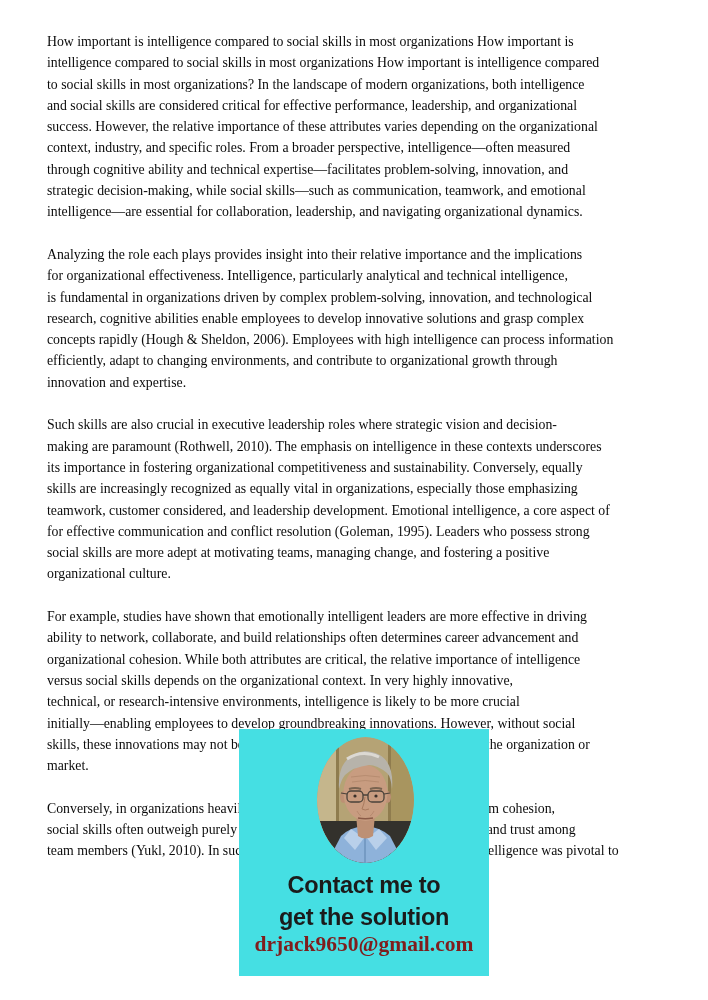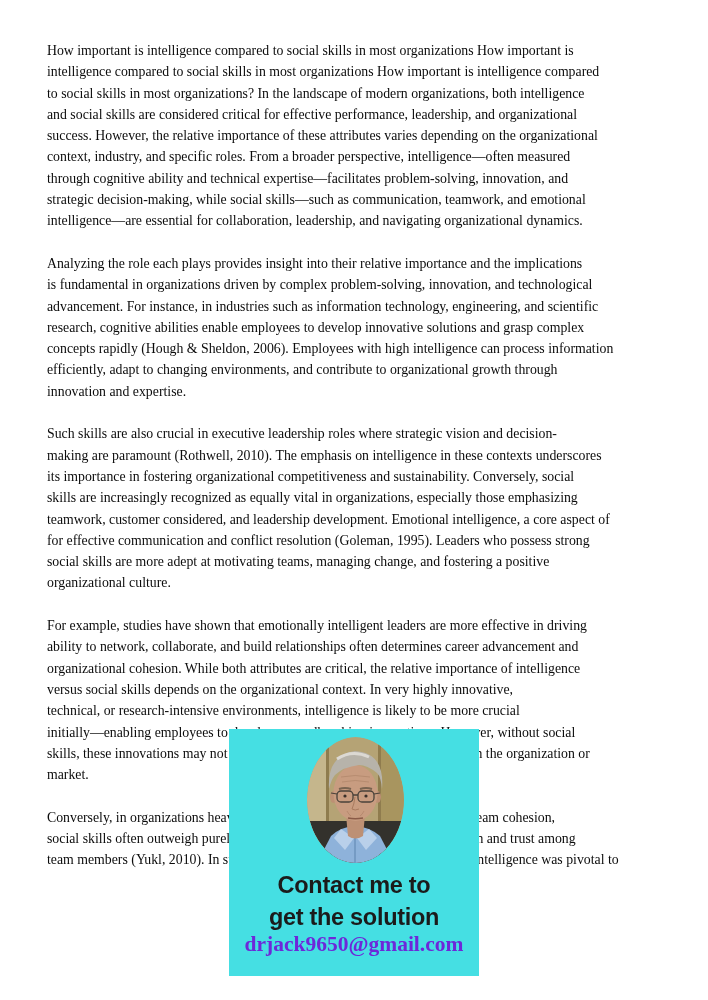--- a/index.html
+++ b/index.html
@@ -5,21 +5,21 @@
   html, body { margin: 0; padding: 0; }
   body {
     width: 708px; height: 1000px;
     background: #ffffff;
     position: relative;
     overflow: hidden;
     font-family: "Liberation Serif", serif;
   }
   .doc {
     position: absolute;
-    left: 47px; top: 40px;
+    left: 47px; top: 31px;
     width: 618px;
     font-size: 13.8px;
     line-height: 21.3px;
     color: #0b0b0b;
   }
   .para { margin: 0 0 21.3px 0; }
   .line { white-space: pre; }
 
   .popup {
     position: absolute;
@@ -48,21 +48,21 @@
     letter-spacing: -0.3px;
   }
   .popup-email {
     position: absolute;
     left: 0; top: 203px;
     width: 100%;
     text-align: center;
     font-family: "Liberation Serif", serif;
     font-weight: 700;
     font-size: 21.5px;
-    color: #6d28d9;
+    color: #7f1d1d;
   }
 </style>
 </head>
 <body>
 
 <div class="page">
 
   <div class="doc">
     <div class="para">
         <div class="line">How important is intelligence compared to social skills in most organizations How important is</div>
@@ -70,31 +70,31 @@
         <div class="line">to social skills in most organizations? In the landscape of modern organizations, both intelligence</div>
         <div class="line">and social skills are considered critical for effective performance, leadership, and organizational</div>
         <div class="line">success. However, the relative importance of these attributes varies depending on the organizational</div>
         <div class="line">context, industry, and specific roles. From a broader perspective, intelligence—often measured</div>
         <div class="line">through cognitive ability and technical expertise—facilitates problem-solving, innovation, and</div>
         <div class="line">strategic decision-making, while social skills—such as communication, teamwork, and emotional</div>
         <div class="line">intelligence—are essential for collaboration, leadership, and navigating organizational dynamics.</div>
       </div>
     <div class="para">
         <div class="line">Analyzing the role each plays provides insight into their relative importance and the implications</div>
+        <div class="line">for organizational effectiveness. Intelligence, particularly analytical and technical intelligence,</div>
         <div class="line">is fundamental in organizations driven by complex problem-solving, innovation, and technological</div>
-        <div class="line">advancement. For instance, in industries such as information technology, engineering, and scientific</div>
         <div class="line">research, cognitive abilities enable employees to develop innovative solutions and grasp complex</div>
         <div class="line">concepts rapidly (Hough &amp; Sheldon, 2006). Employees with high intelligence can process information</div>
         <div class="line">efficiently, adapt to changing environments, and contribute to organizational growth through</div>
         <div class="line">innovation and expertise.</div>
       </div>
     <div class="para">
         <div class="line">Such skills are also crucial in executive leadership roles where strategic vision and decision-</div>
         <div class="line">making are paramount (Rothwell, 2010). The emphasis on intelligence in these contexts underscores</div>
-        <div class="line">its importance in fostering organizational competitiveness and sustainability. Conversely, social</div>
+        <div class="line">its importance in fostering organizational competitiveness and sustainability. Conversely, equally</div>
         <div class="line">skills are increasingly recognized as equally vital in organizations, especially those emphasizing</div>
         <div class="line">teamwork, customer considered, and leadership development. Emotional intelligence, a core aspect of</div>
         <div class="line">for effective communication and conflict resolution (Goleman, 1995). Leaders who possess strong</div>
         <div class="line">social skills are more adept at motivating teams, managing change, and fostering a positive</div>
         <div class="line">organizational culture.</div>
       </div>
     <div class="para">
         <div class="line">For example, studies have shown that emotionally intelligent leaders are more effective in driving</div>
         <div class="line">ability to network, collaborate, and build relationships often determines career advancement and</div>
         <div class="line">organizational cohesion. While both attributes are critical, the relative importance of intelligence</div>
@@ -104,21 +104,21 @@
         <div class="line">skills, these innovations may not be effectively implemented or adopted within the organization or</div>
         <div class="line">market.</div>
       </div>
     <div class="para">
         <div class="line">Conversely, in organizations heavily focused on customer service, sales, and team cohesion,</div>
         <div class="line">social skills often outweigh purely cognitive ability, as they drive collaboration and trust among</div>
         <div class="line">team members (Yukl, 2010). In such environments, leaders whose emotional intelligence was pivotal to</div>
       </div>
   </div>
 
-  <div class="popup" style="background: rgb(69, 223, 227);">
+  <div class="popup" style="background: rgb(69, 223, 227); margin-left: 10px;">
 
     <div class="photo">
       <svg viewBox="0 0 97 126" width="97" height="126">
         <defs>
           <clipPath id="oval">
               <ellipse cx="48.5" cy="63" rx="48.5" ry="63"></ellipse>
             </clipPath>
         </defs>
         <g clip-path="url(#oval)">
           <rect width="97" height="126" fill="#b5a375"></rect>

